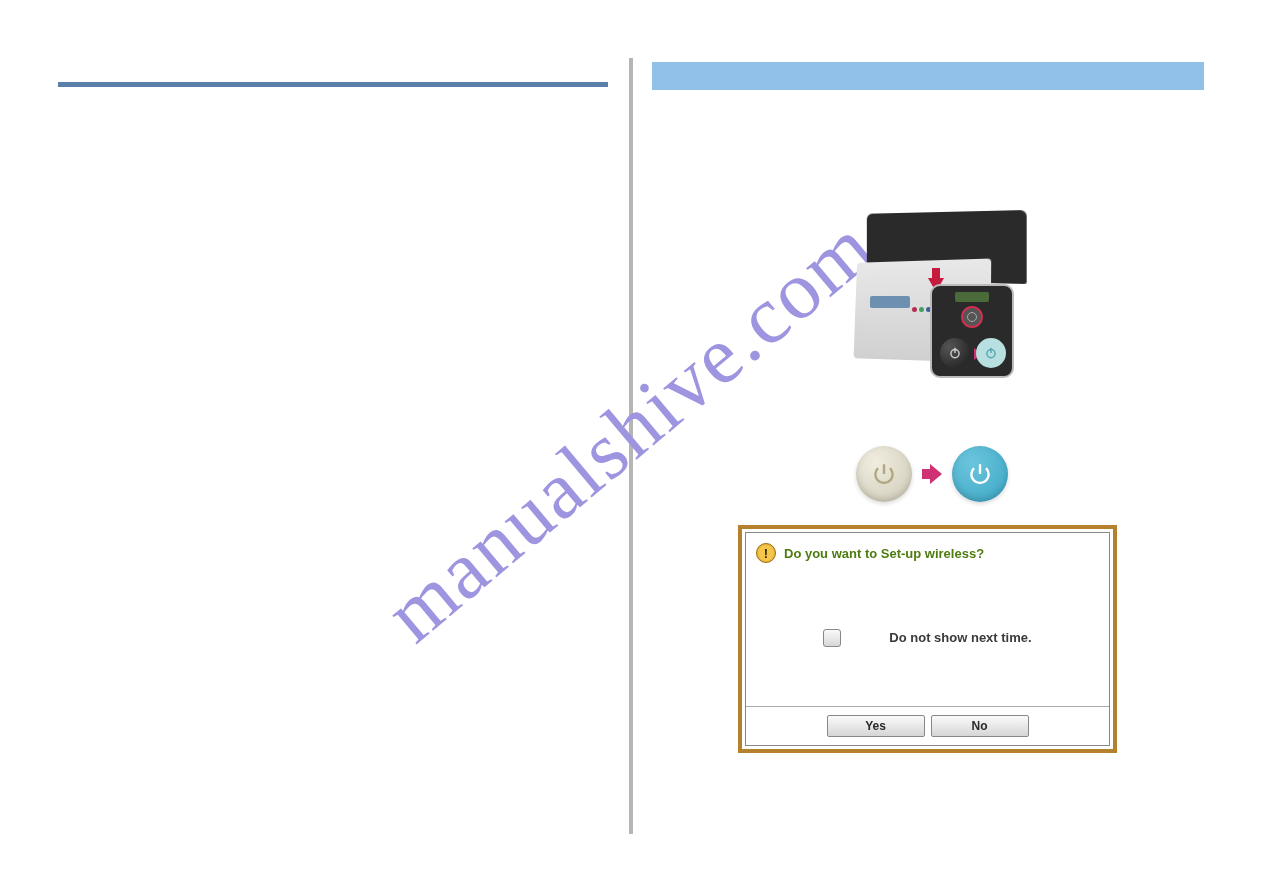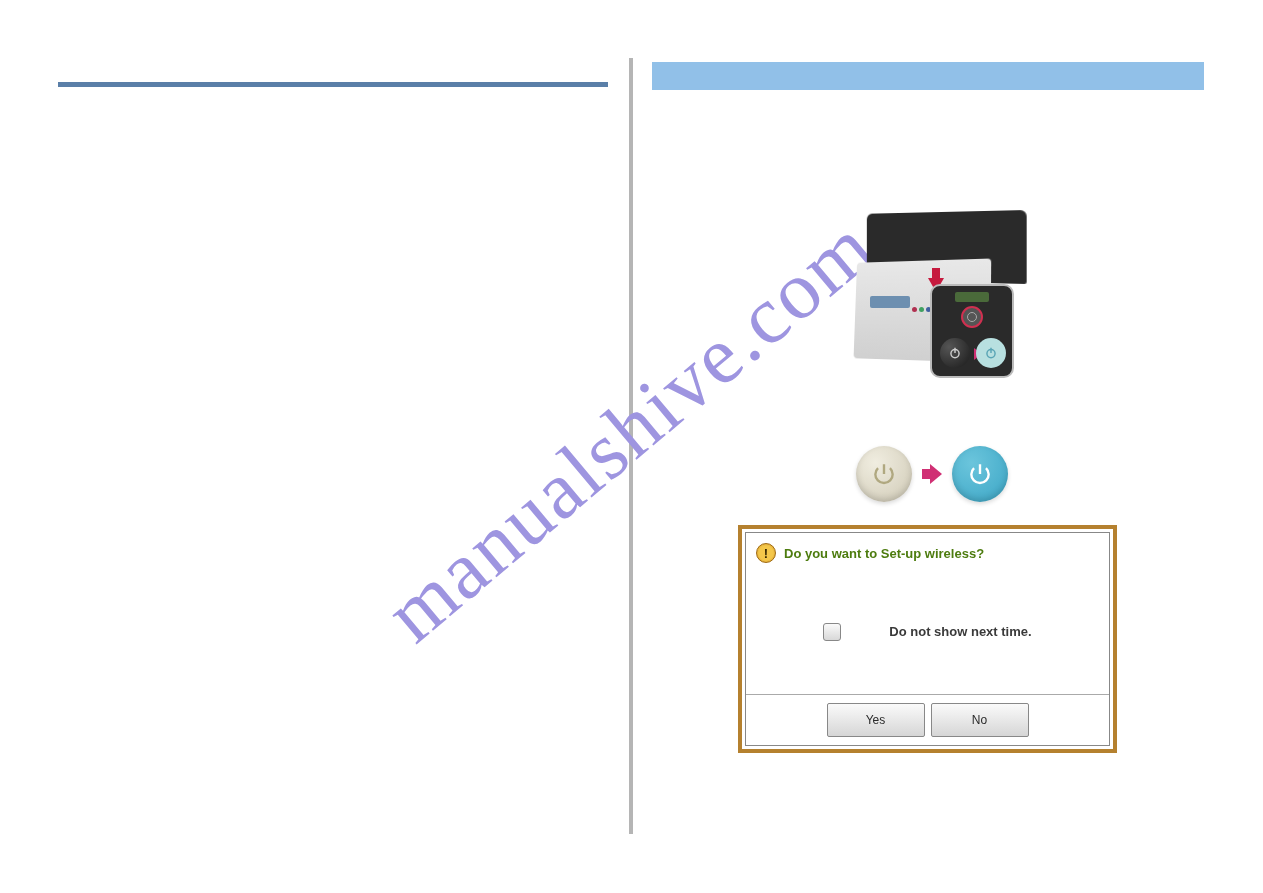--- a/index.html
+++ b/index.html
@@ -326,26 +326,26 @@
   }
   .dialog-footer {
     border-top: 1px solid #aaa;
     padding: 8px;
     display: flex;
     justify-content: center;
     gap: 6px;
   }
   .dlg-btn {
     width: 98px;
-    height: 34px;
+    height: 22px;
     background: linear-gradient(to bottom, #fafafa, #d6d6d6);
     border: 1px solid #888;
     border-radius: 2px;
     font-size: 12px;
-    font-weight: normal;
+    font-weight: bold;
     color: #2a2a2a;
     display: flex;
     align-items: center;
     justify-content: center;
     cursor: pointer;
   }
 </style>
 </head>
 <body>
 

